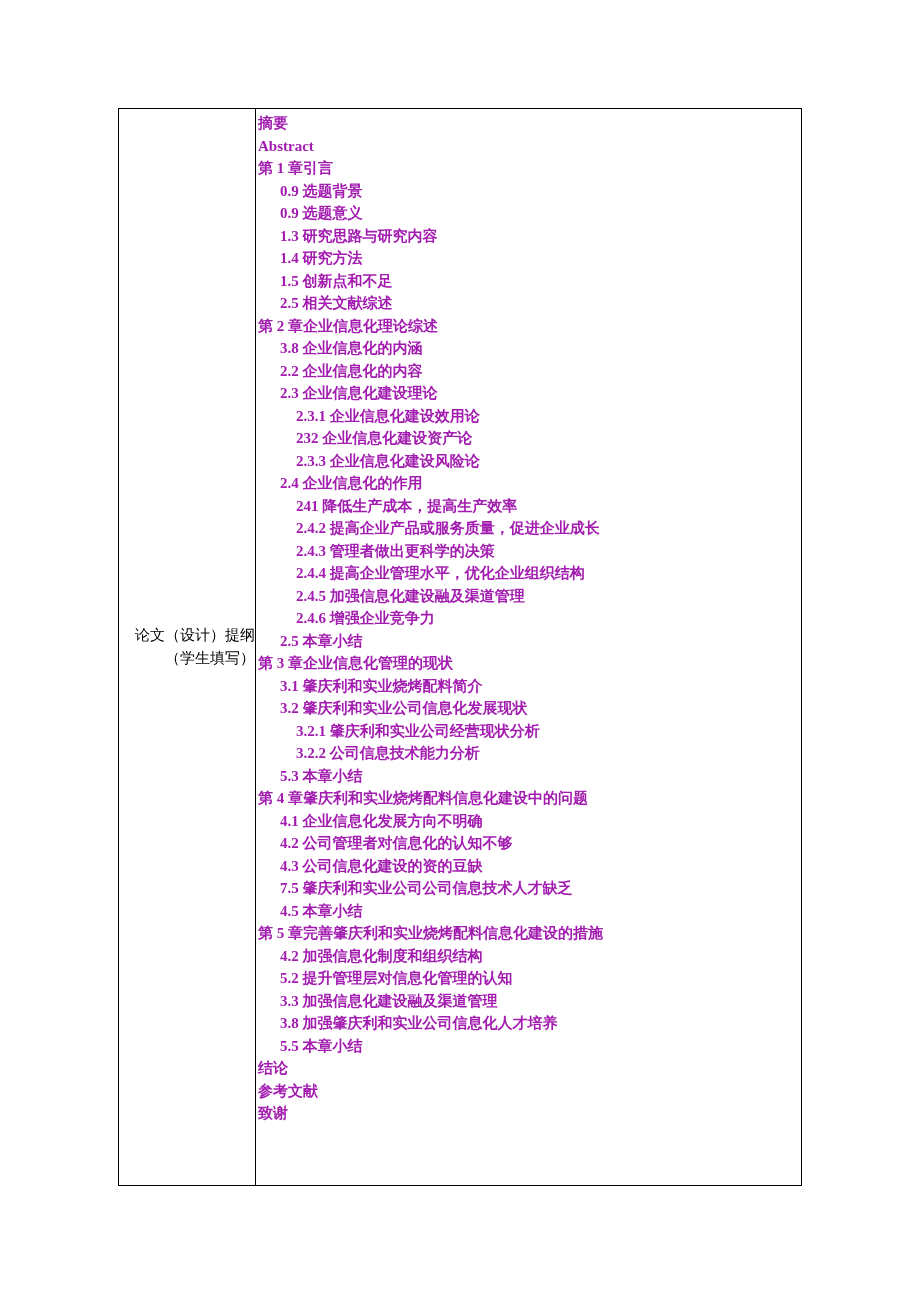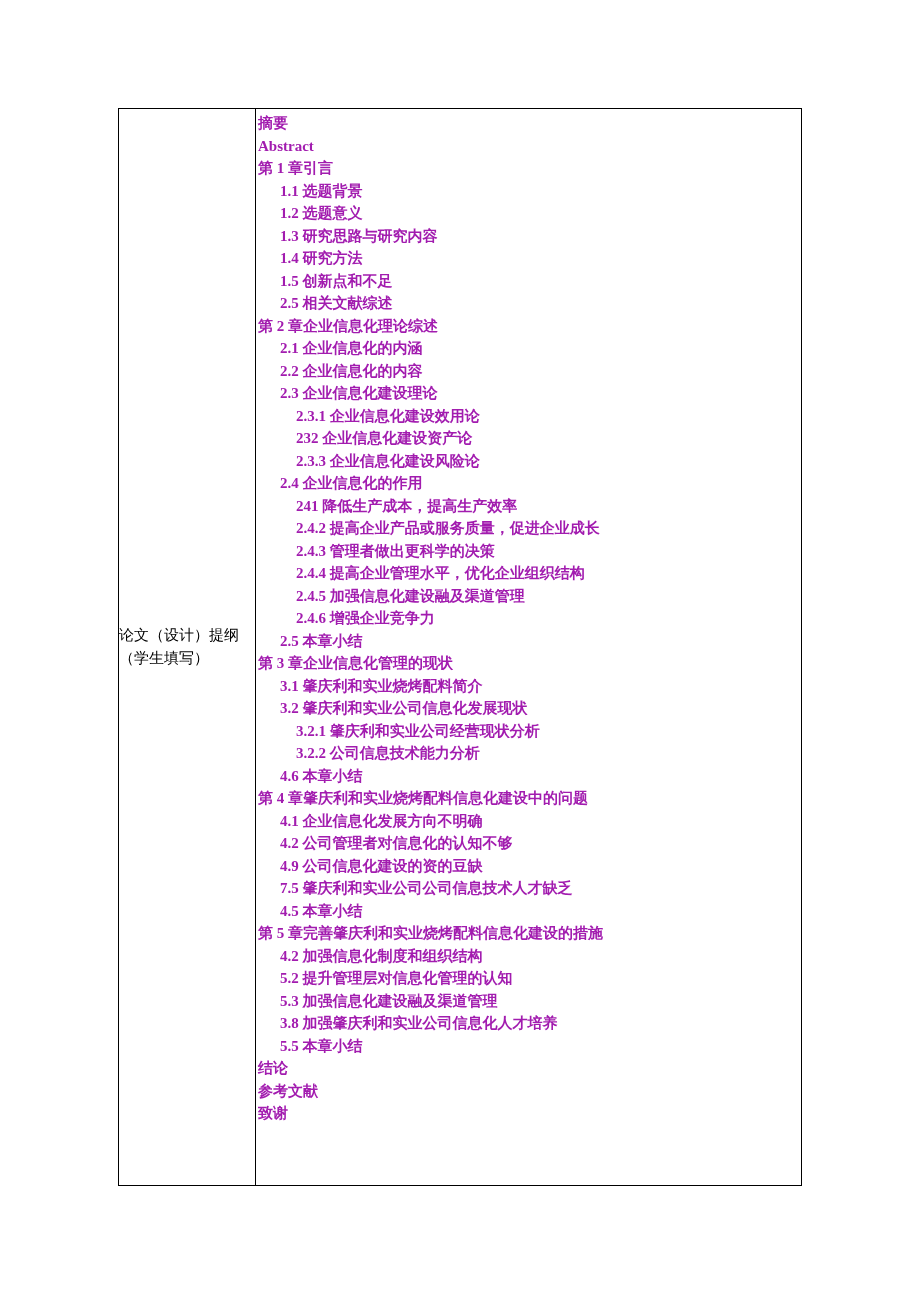--- a/index.html
+++ b/index.html
@@ -14,21 +14,21 @@
       border-collapse: collapse;
       width: 100%;
       table-layout: fixed;
     }
     .doc-table td {
       border: 1px solid #000;
       vertical-align: middle;
     }
     .label-cell {
       width: 137px;
-      text-align: left;
+      text-align: right;
       font-size: 15px;
       line-height: 1.5;
       color: #000;
     }
     .content-cell {
       padding: 3px 2px 60px 2px;
       font-size: 15px;
       line-height: 1.5;
       color: #a21caf;
       font-weight: bold;
@@ -46,57 +46,57 @@
       <tr>
     <td class="label-cell">
       <div>论文（设计）提纲</div>
       <div>（学生填写）</div>
     </td>
     <td class="content-cell">
       <div id="outline-host">
             <div class="entry l0">摘要</div>
             <div class="entry l0">Abstract</div>
             <div class="entry l0">第 1 章引言</div>
-            <div class="entry l1">1.1  选题背景</div>
-            <div class="entry l1">1.2  选题意义</div>
+            <div class="entry l1">0.9  选题背景</div>
+            <div class="entry l1">0.9  选题意义</div>
             <div class="entry l1">1.3  研究思路与研究内容</div>
             <div class="entry l1">1.4  研究方法</div>
             <div class="entry l1">1.5  创新点和不足</div>
             <div class="entry l1">2.5  相关文献综述</div>
             <div class="entry l0">第 2 章企业信息化理论综述</div>
-            <div class="entry l1">2.1  企业信息化的内涵</div>
+            <div class="entry l1">3.8  企业信息化的内涵</div>
             <div class="entry l1">2.2  企业信息化的内容</div>
             <div class="entry l1">2.3  企业信息化建设理论</div>
             <div class="entry l2">2.3.1 企业信息化建设效用论</div>
             <div class="entry l2">232 企业信息化建设资产论</div>
             <div class="entry l2">2.3.3 企业信息化建设风险论</div>
             <div class="entry l1">2.4  企业信息化的作用</div>
             <div class="entry l2">241 降低生产成本，提高生产效率</div>
             <div class="entry l2">2.4.2 提高企业产品或服务质量，促进企业成长</div>
             <div class="entry l2">2.4.3 管理者做出更科学的决策</div>
             <div class="entry l2">2.4.4 提高企业管理水平，优化企业组织结构</div>
             <div class="entry l2">2.4.5 加强信息化建设融及渠道管理</div>
             <div class="entry l2">2.4.6 增强企业竞争力</div>
             <div class="entry l1">2.5  本章小结</div>
             <div class="entry l0">第 3 章企业信息化管理的现状</div>
             <div class="entry l1">3.1  肇庆利和实业烧烤配料简介</div>
             <div class="entry l1">3.2  肇庆利和实业公司信息化发展现状</div>
             <div class="entry l2">3.2.1  肇庆利和实业公司经营现状分析</div>
             <div class="entry l2">3.2.2  公司信息技术能力分析</div>
-            <div class="entry l1">4.6  本章小结</div>
+            <div class="entry l1">5.3  本章小结</div>
             <div class="entry l0">第 4 章肇庆利和实业烧烤配料信息化建设中的问题</div>
             <div class="entry l1">4.1  企业信息化发展方向不明确</div>
             <div class="entry l1">4.2  公司管理者对信息化的认知不够</div>
-            <div class="entry l1">4.9  公司信息化建设的资的豆缺</div>
+            <div class="entry l1">4.3  公司信息化建设的资的豆缺</div>
             <div class="entry l1">7.5  肇庆利和实业公司公司信息技术人才缺乏</div>
             <div class="entry l1">4.5  本章小结</div>
             <div class="entry l0">第 5 章完善肇庆利和实业烧烤配料信息化建设的措施</div>
             <div class="entry l1">4.2  加强信息化制度和组织结构</div>
             <div class="entry l1">5.2  提升管理层对信息化管理的认知</div>
-            <div class="entry l1">5.3  加强信息化建设融及渠道管理</div>
+            <div class="entry l1">3.3  加强信息化建设融及渠道管理</div>
             <div class="entry l1">3.8  加强肇庆利和实业公司信息化人才培养</div>
             <div class="entry l1">5.5  本章小结</div>
             <div class="entry l0">结论</div>
             <div class="entry l0">参考文献</div>
             <div class="entry l0">致谢</div>
           </div>
     </td>
   </tr>
 </tbody>
   </table>

